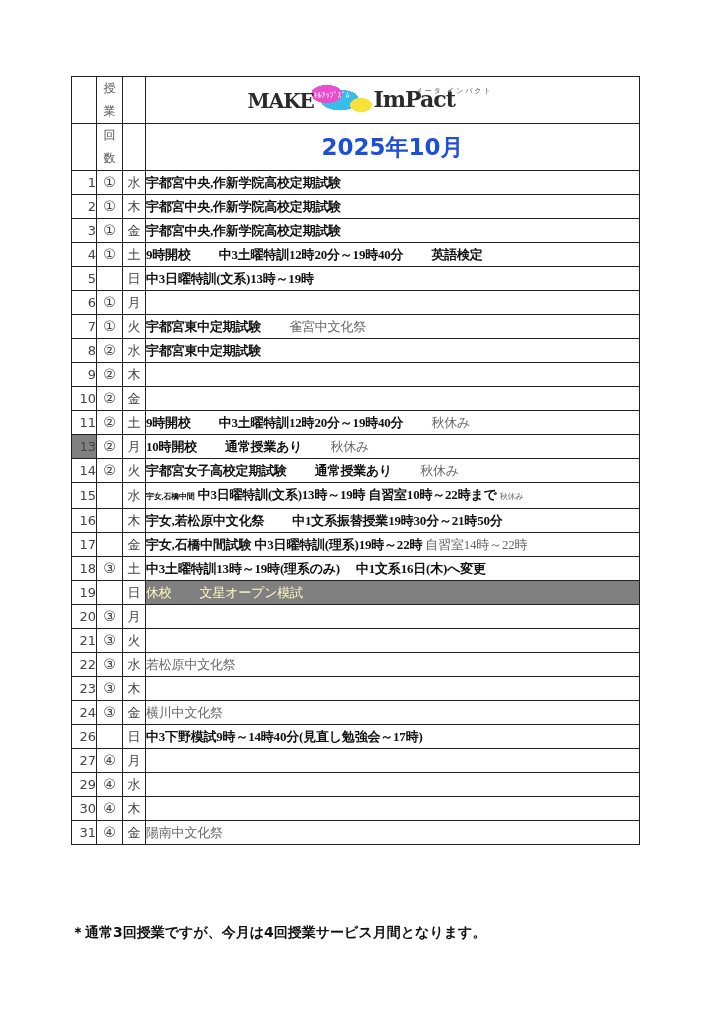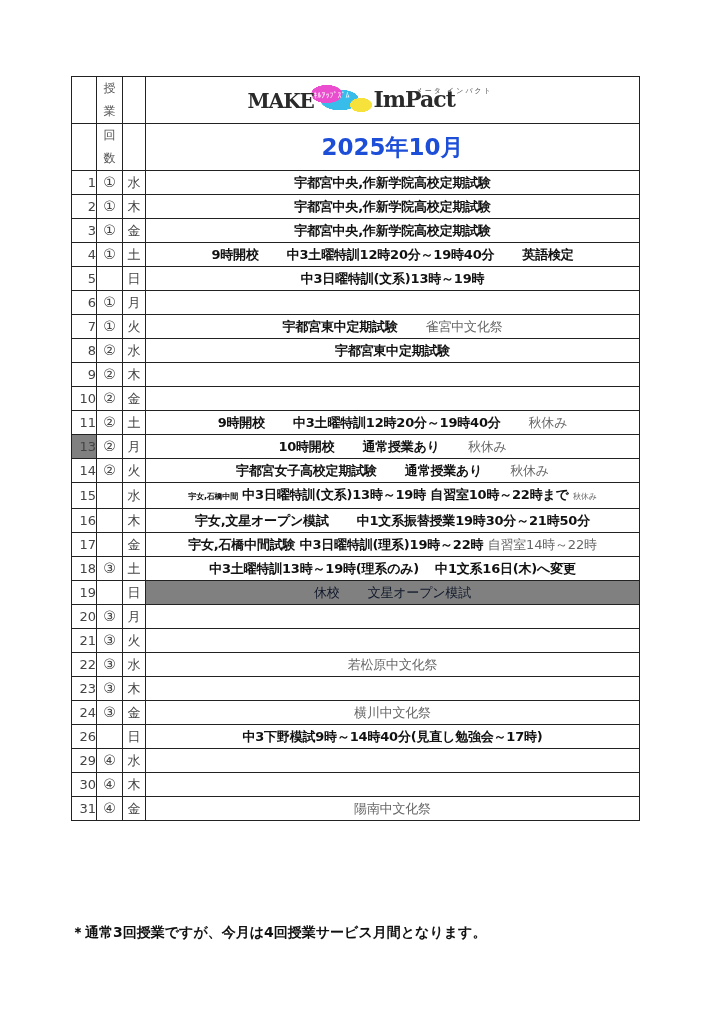--- a/index.html
+++ b/index.html
@@ -11,27 +11,27 @@
                  overflow: hidden; white-space: nowrap; }
   col.c-day { width: 25px; }
   col.c-cnt { width: 26px; }
   col.c-wd  { width: 23px; }
   col.c-ev  { width: 494px; }
   .hdr1 td, .hdr2 td { height: 23px; }
   .vlabel { text-align: center; font-size: 12px; color: #555; line-height: 23px; }
   td.day { text-align: right; padding-right: 2px; font-size: 13px; color: #444; }
   td.cnt { text-align: center; font-size: 14px; color: #444; }
   td.wd  { text-align: center; font-size: 13px; color: #444; }
-  td.ev  { text-align: center; font-size: 13px; font-weight: bold; color: #111; letter-spacing: -0.2px; }
+  td.ev  { text-align: left; font-size: 13px; font-weight: bold; color: #111; letter-spacing: -0.2px; font-family: Liberation Serif, serif; }
   td.ev .light { font-weight: normal; color: #666; }
   td.ev .tiny  { font-size: 8px; }
   td.ev .sp { display: inline-block; width: 28px; }
   td.ev .sp2 { display: inline-block; width: 16px; }
   td.shade { background: #808080; }
-  td.ev.shade { color: #0f172a; font-weight: normal; }
+  td.ev.shade { color: #fef9c3; font-weight: normal; }
   .logo-cell { height: 46px !important; text-align: center; vertical-align: middle; }
   .title-cell { height: 46px !important; text-align: center; vertical-align: middle;
                 font-size: 23px; font-weight: bold; color: #1d4ed8; }
   .logo { display: inline-block; position: relative; width: 290px; height: 34px; margin-top: 4px; }
   .logo .make { position: absolute; left: 0; top: 8px; font-family: "DejaVu Serif", serif;
                 font-size: 20px; font-weight: bold; color: #2a2a2a; letter-spacing: -1px; }
   .logo .impact { position: absolute; left: 126px; top: 6px; font-family: "DejaVu Serif", serif;
                   font-size: 22px; font-weight: bold; color: #2a2a2a; letter-spacing: -1px; }
   .logo .kana { position: absolute; left: 168px; top: -2px; font-size: 7px; color: #555; letter-spacing: 2px; }
   .logo .splash1 { position: absolute; left: 58px; top: 0px; width: 52px; height: 30px;
@@ -163,21 +163,21 @@
         <tr>
           <td class="day">15</td>
           <td class="cnt"></td>
           <td class="wd">水</td>
           <td class="ev"><span class="tiny">宇女,石橋中間</span><span class=""> 中3日曜特訓(文系)13時～19時 自習室10時～22時まで </span><span class="tiny light">秋休み</span></td>
         </tr>
         <tr>
           <td class="day">16</td>
           <td class="cnt"></td>
           <td class="wd">木</td>
-          <td class="ev"><span class="">宇女,文星オープン模試</span><span class="sp"></span><span class="">中1文系振替授業19時30分～21時50分</span></td>
+          <td class="ev"><span class="">宇女,若松原中文化祭</span><span class="sp"></span><span class="">中1文系振替授業19時30分～21時50分</span></td>
         </tr>
         <tr>
           <td class="day">17</td>
           <td class="cnt"></td>
           <td class="wd">金</td>
           <td class="ev"><span class="">宇女,石橋中間試験 中3日曜特訓(理系)19時～22時 </span><span class="light">自習室14時～22時</span></td>
         </tr>
         <tr>
           <td class="day">18</td>
           <td class="cnt">③</td>
@@ -218,20 +218,26 @@
           <td class="day">24</td>
           <td class="cnt">③</td>
           <td class="wd">金</td>
           <td class="ev"><span class="light">横川中文化祭</span></td>
         </tr>
         <tr>
           <td class="day">26</td>
           <td class="cnt"></td>
           <td class="wd">日</td>
           <td class="ev"><span class="">中3下野模試9時～14時40分(見直し勉強会～17時)</span></td>
+        </tr>
+        <tr>
+          <td class="day">27</td>
+          <td class="cnt">④</td>
+          <td class="wd">月</td>
+          <td class="ev"></td>
         </tr>
         <tr>
           <td class="day">29</td>
           <td class="cnt">④</td>
           <td class="wd">水</td>
           <td class="ev"></td>
         </tr>
         <tr>
           <td class="day">30</td>
           <td class="cnt">④</td>

